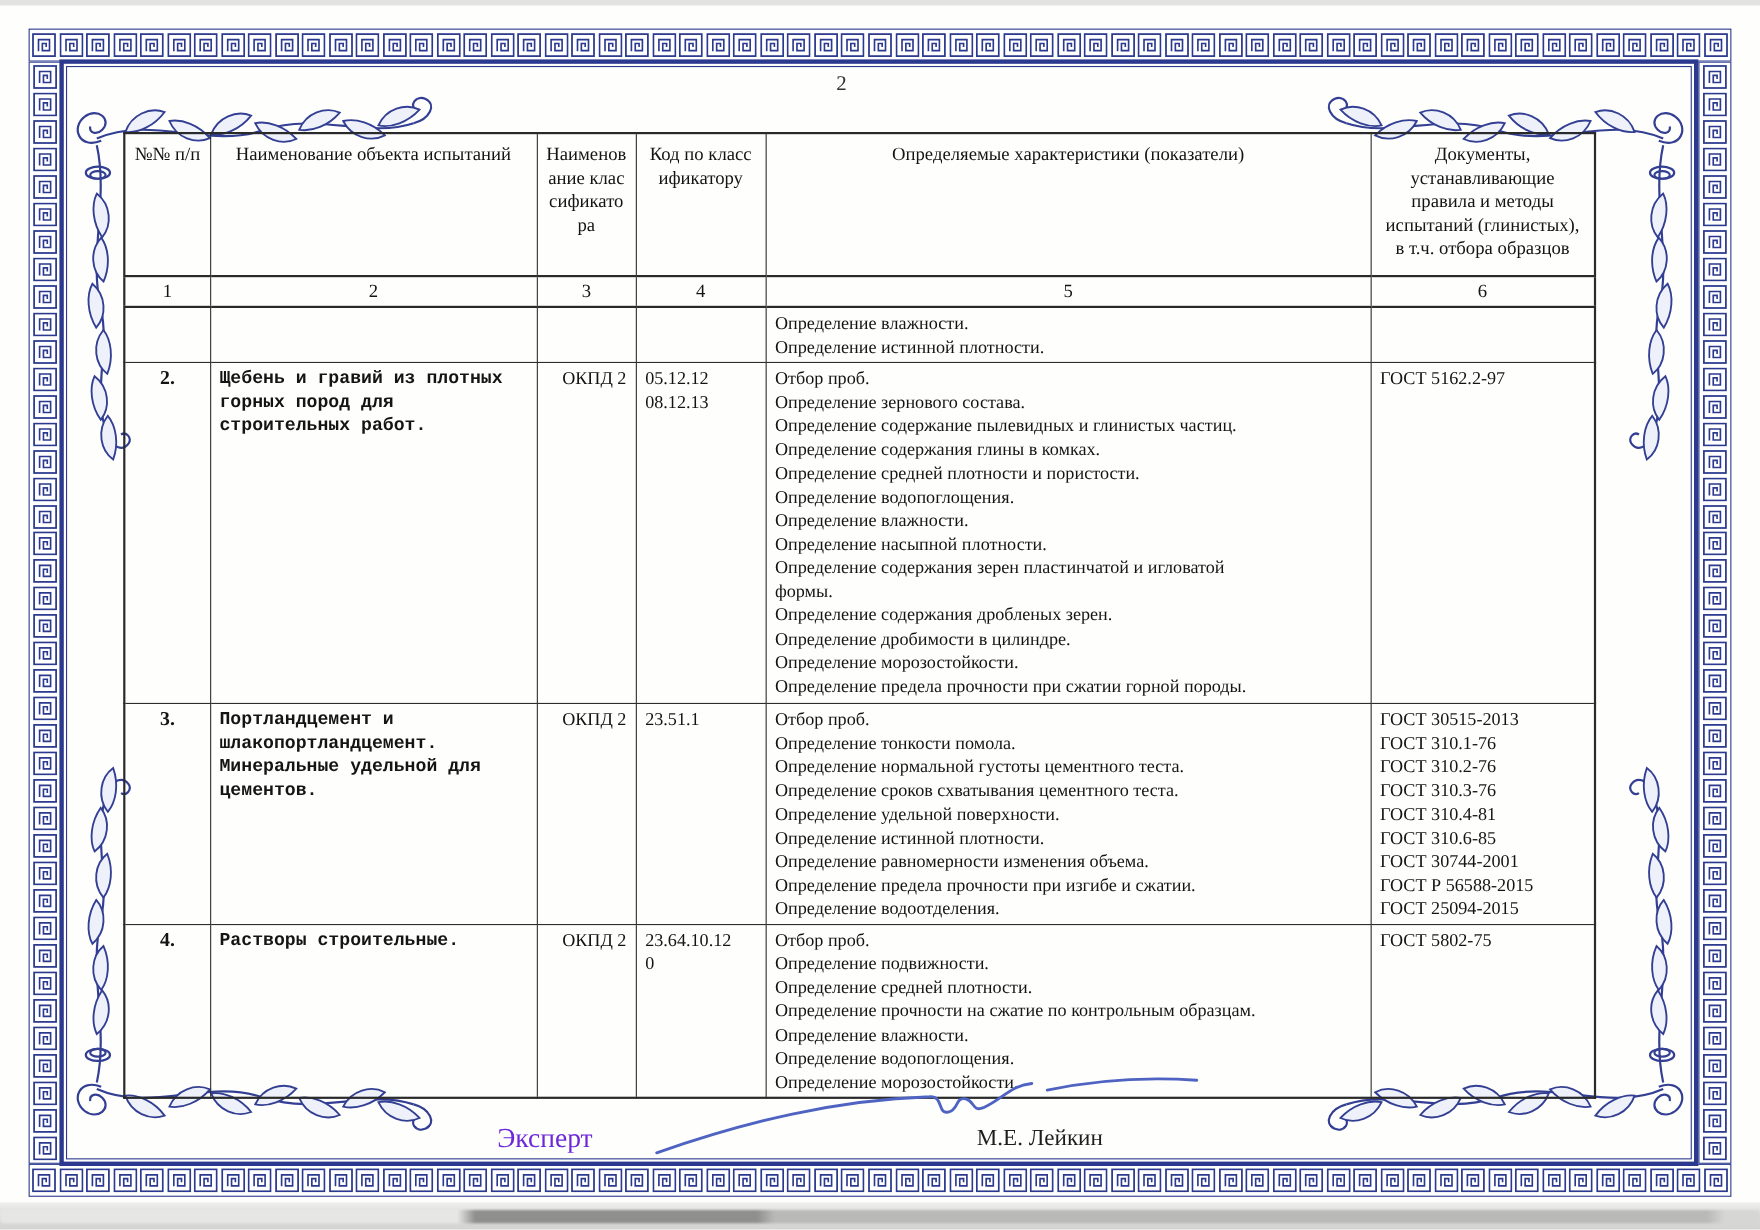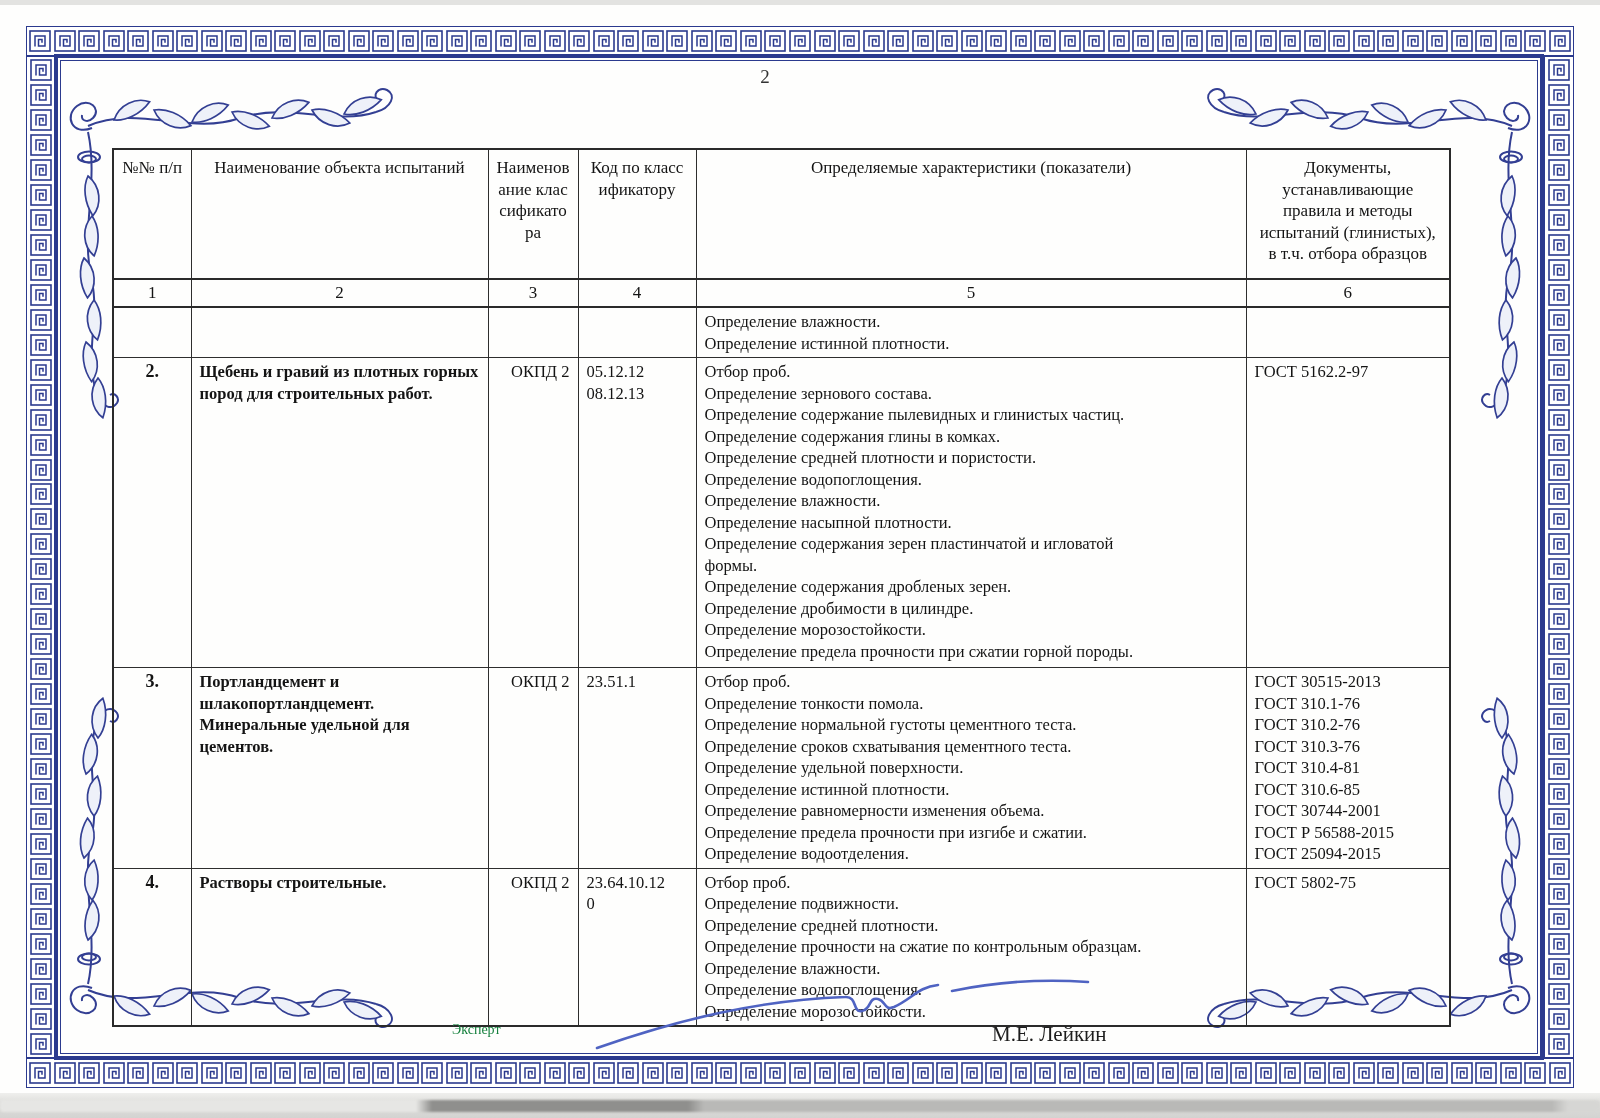--- a/index.html
+++ b/index.html
@@ -29,39 +29,39 @@
   .flourish{position:absolute;width:360px;height:360px;pointer-events:none;}
   .fl-tl{left:58px;top:60px;}
   .fl-tr{left:1182px;top:60px;transform:scaleX(-1);}
   .fl-bl{left:58px;top:696px;transform:scaleY(-1);}
   .fl-br{left:1182px;top:696px;transform:scale(-1,-1);}
   
   .page-number{position:absolute;left:740px;top:66px;width:50px;text-align:center;
         font-size:19px;color:#333;}
   
   table.doc{position:absolute;left:112px;top:120px;width:1337px;border-collapse:collapse;
-        table-layout:fixed;font-size:16.5px;line-height:21.5px;margin-top:28px;}
+        table-layout:fixed;font-size:16.5px;line-height:21.5px;}
   table.doc th,table.doc td{border:1.6px solid #2e2e2e;vertical-align:top;
         padding:3px 8px;box-sizing:border-box;overflow:hidden;}
   table.doc{border:2.5px solid #2a2a2a;}
   tr.titles th{font-weight:normal;text-align:center;font-size:17px;padding-top:7px;}
   tr.titles{height:130px;}
   tr.nums th{font-weight:normal;text-align:center;font-size:17px;padding:2px;}
   tr.nums{height:28px;}
   tr.nums th{border-bottom:2.2px solid #2a2a2a;}
   tr.titles th{border-bottom:2.2px solid #2a2a2a;}
   th.c2,th.c3{word-break:break-all;}
   td.c0{text-align:center;font-weight:bold;font-size:18px;}
-  td.c1{font-weight:bold;}
+  td.c1{font-weight:bold;font-family:Liberation Mono, monospace;}
   td.c2{text-align:right;}
   td.c2,td.c3,td.c4,td.c5{white-space:pre-line;}
   td.c3{word-break:break-all;}
   
-  .expert-label{position:absolute;left:452px;top:1022px;font-size:14px;color:#15803d;}
-  .expert-name{position:absolute;left:992px;top:1022px;font-size:21px;color:#1d1d1d;font-family:Liberation Serif, serif;}
+  .expert-label{position:absolute;left:452px;top:1022px;font-size:25px;color:#6d28d9;}
+  .expert-name{position:absolute;left:888px;top:1022px;font-size:21px;color:#1d1d1d;font-family:Liberation Serif, serif;}
   .signature{position:absolute;left:560px;top:952px;width:560px;height:110px;}
 </style>
 </head>
 <body>
 
 <div class="page">
 
   <svg width="0" height="0" style="position:absolute" aria-hidden="true">
     <defs>
       <path id="lf" d="M0 0 C9 -14 27 -17 39 -9 C27 1 11 4 0 0 Z"></path>

